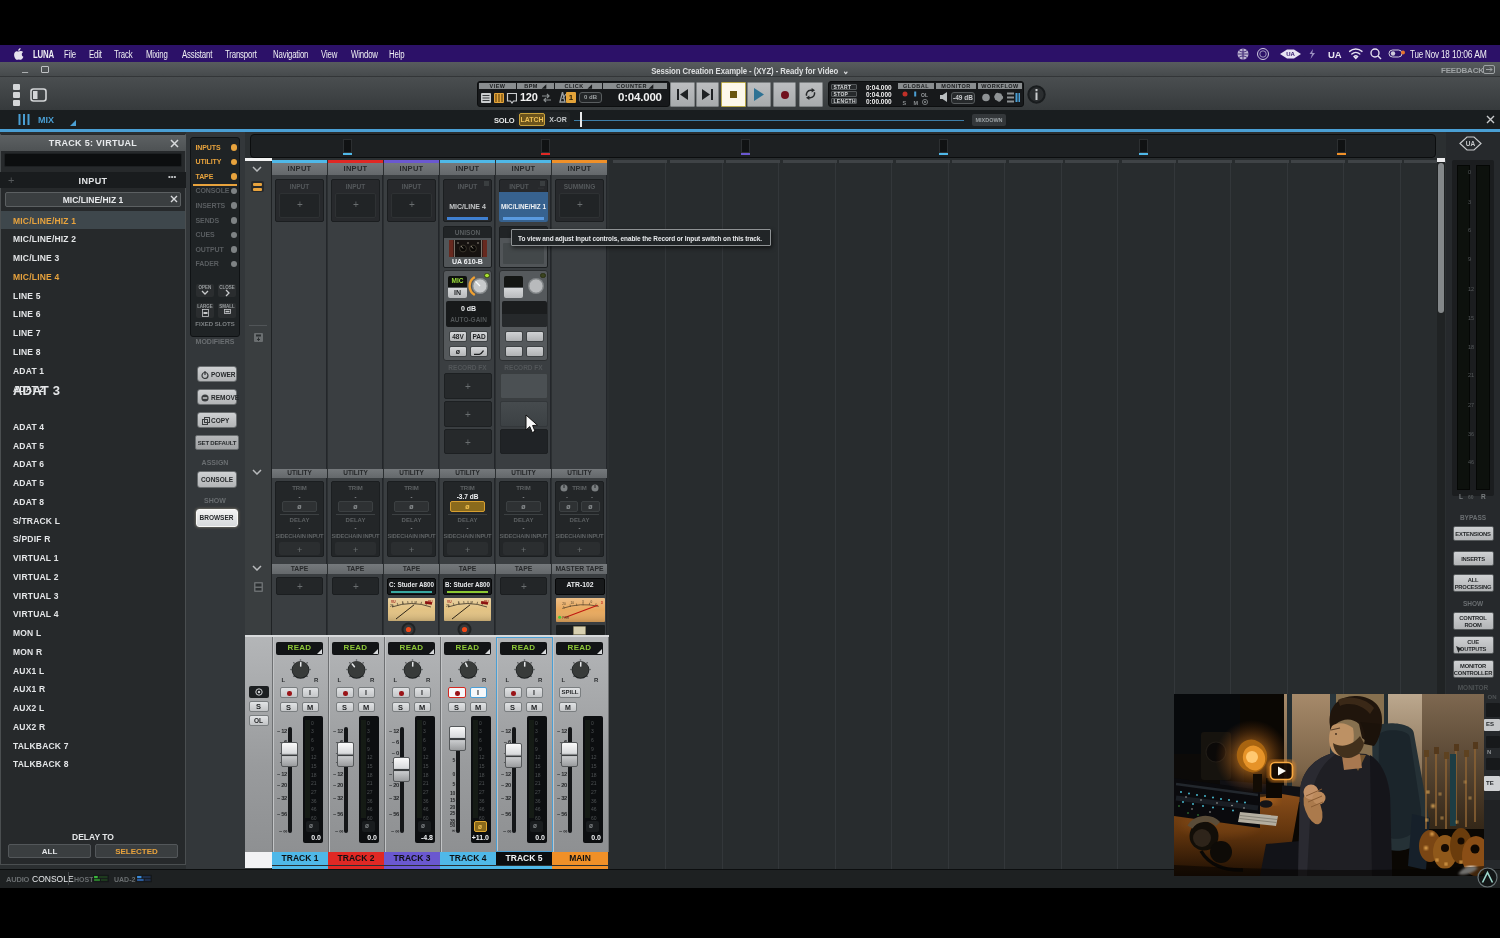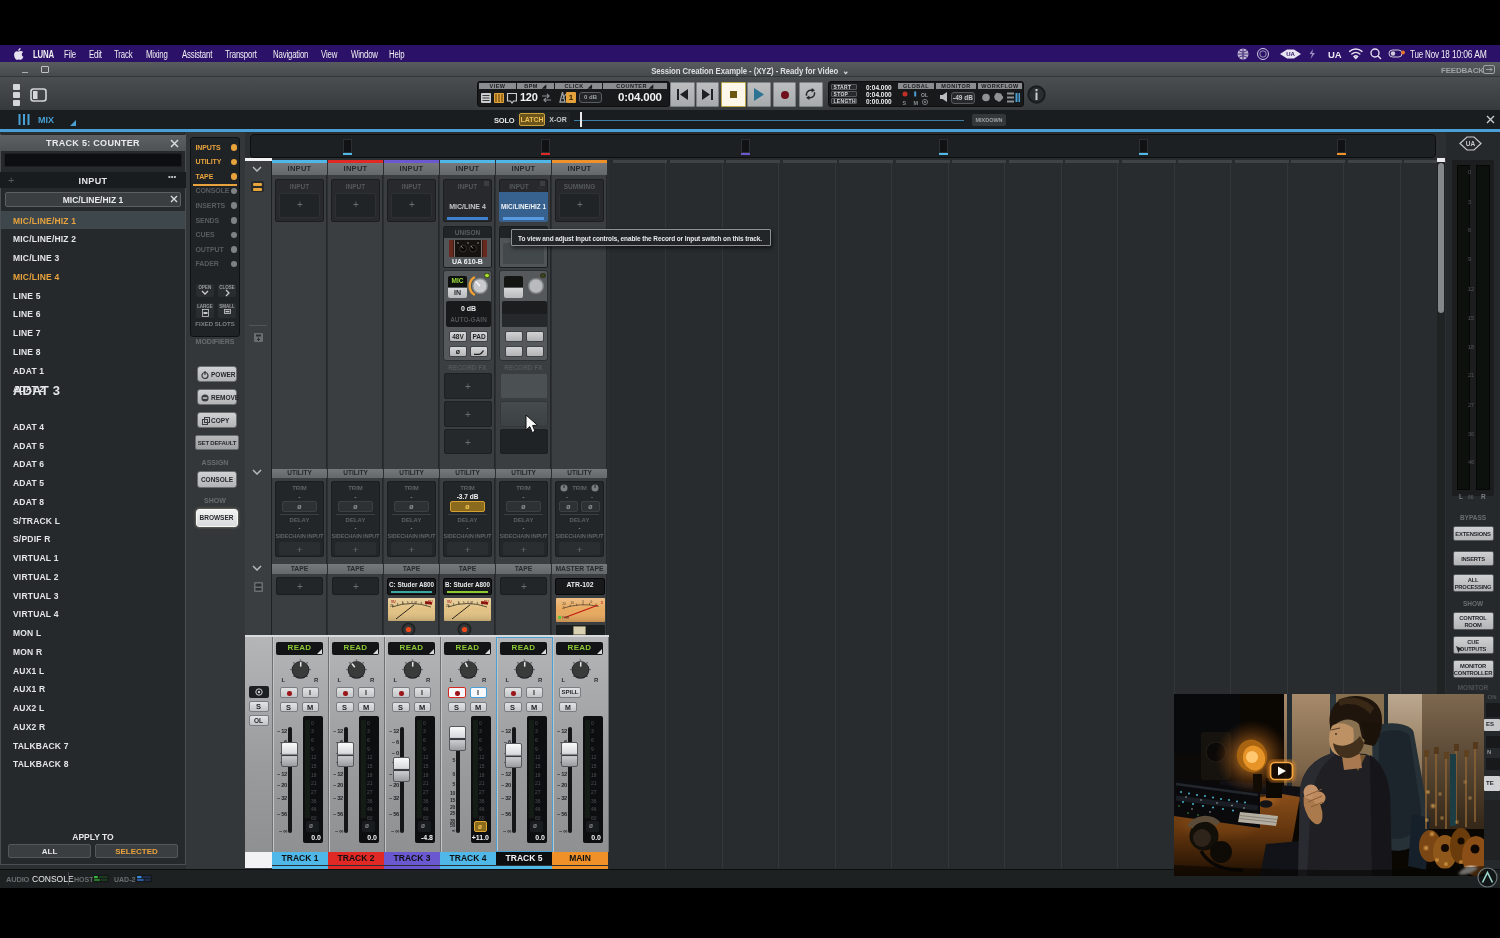--- a/index.html
+++ b/index.html
@@ -186,21 +186,21 @@
 <div class="a" style="left:972px;top:113.5px;width:34px;height:12px;background:#33373a;border-radius:2px">
       <div class="tx b c" style="width:34px;font-size:5.5px;line-height:12px;color:#9aa0a3">MIXDOWN</div>
     </div>
 <svg class="a" style="left:1486px;top:115px" width="9" height="9" viewBox="0 0 9 9">
       <path d="M1 1l7 7M8 1L1 8" stroke="#c8cacc" stroke-width="1.4"></path>
     </svg>
 <div class="a" style="left:0px;top:129px;width:1500px;height:2.5px;background:#4a9fd4"></div>
 <div class="a" style="left:0px;top:131.5px;width:1500px;height:737.5px;background:#2b2f31"></div>
 <div class="a" style="left:0px;top:134px;width:186px;height:731px;background:#26292b;border:1px solid #4a4e50;border-top:none"></div>
 <div class="a" style="left:0px;top:135px;width:186px;height:16px;background:linear-gradient(#5d6163,#4e5254)"></div>
-<div class="tx b c" style="left:0px;top:138px;width:186px;color:#e8eaec;font-size:9px;letter-spacing:.3px">TRACK 5: COUNTER</div>
+<div class="tx b c" style="left:0px;top:138px;width:186px;color:#e8eaec;font-size:9px;letter-spacing:.3px">TRACK 5: VIRTUAL</div>
 <svg class="a" style="left:170px;top:139px" width="9" height="9" viewBox="0 0 9 9">
       <path d="M1 1l7 7M8 1L1 8" stroke="#d8dadc" stroke-width="1.5"></path>
     </svg>
 <div class="a" style="left:4px;top:153px;width:178px;height:14px;background:#0c0e0f;border-radius:2px;border:1px solid #1d2022"></div>
 <div class="a" style="left:0px;top:172px;width:186px;height:16px;background:#191c1e"></div>
 <div class="tx" style="left:8px;top:176px;color:#55595b;font-size:11px;line-height:9px">+</div>
 <div class="tx b c" style="left:0px;top:176px;width:186px;color:#e4e6e8;font-size:9px;letter-spacing:.4px">INPUT</div>
 <div class="tx" style="left:168px;top:172px;color:#c8cacc;font-size:8px">•••</div>
 <div class="a" style="left:5px;top:192px;width:176px;height:15px;background:#3a3e40;border:1px solid #5c6062;border-radius:2px"></div>
 <div class="tx b c" style="left:0px;top:195px;width:186px;color:#e8eaec;font-size:8.5px">MIC/LINE/HIZ 1</div>
@@ -231,21 +231,21 @@
 <div class="tx b" style="left:13px;top:590.7px;color:#e4e6e8;font-size:8.5px;letter-spacing:.2px">VIRTUAL 3</div>
 <div class="tx b" style="left:13px;top:609.45px;color:#e4e6e8;font-size:8.5px;letter-spacing:.2px">VIRTUAL 4</div>
 <div class="tx b" style="left:13px;top:628.2px;color:#e4e6e8;font-size:8.5px;letter-spacing:.2px">MON L</div>
 <div class="tx b" style="left:13px;top:646.95px;color:#e4e6e8;font-size:8.5px;letter-spacing:.2px">MON R</div>
 <div class="tx b" style="left:13px;top:665.7px;color:#e4e6e8;font-size:8.5px;letter-spacing:.2px">AUX1 L</div>
 <div class="tx b" style="left:13px;top:684.45px;color:#e4e6e8;font-size:8.5px;letter-spacing:.2px">AUX1 R</div>
 <div class="tx b" style="left:13px;top:703.2px;color:#e4e6e8;font-size:8.5px;letter-spacing:.2px">AUX2 L</div>
 <div class="tx b" style="left:13px;top:721.95px;color:#e4e6e8;font-size:8.5px;letter-spacing:.2px">AUX2 R</div>
 <div class="tx b" style="left:13px;top:740.7px;color:#e4e6e8;font-size:8.5px;letter-spacing:.2px">TALKBACK 7</div>
 <div class="tx b" style="left:13px;top:759.45px;color:#e4e6e8;font-size:8.5px;letter-spacing:.2px">TALKBACK 8</div>
-<div class="tx b c" style="left:0px;top:832px;width:186px;color:#e4e6e8;font-size:8.5px">APPLY TO</div>
+<div class="tx b c" style="left:0px;top:832px;width:186px;color:#e4e6e8;font-size:8.5px">DELAY TO</div>
 <div class="a" style="left:8px;top:844px;width:83px;height:14px;background:#3a3e40;border:1px solid #53575a;border-radius:2px">
       <div class="tx b c" style="width:81px;font-size:8px;line-height:13px;color:#e4e6e8">ALL</div>
     </div>
 <div class="a" style="left:95px;top:844px;width:83px;height:14px;background:#3a3e40;border:1px solid #53575a;border-radius:2px">
       <div class="tx b c" style="width:81px;font-size:8px;line-height:13px;color:#e8a33d">SELECTED</div>
     </div>
 <div class="a" style="left:186px;top:131.5px;width:59px;height:737.5px;background:#33373a"></div>
 <div class="a" style="left:190px;top:137px;width:50px;height:200px;background:#1f2325;border:1px solid #0f1214;border-radius:3px"></div>
 <div class="tx b" style="left:195.5px;top:143.5px;color:#e8a33d;font-size:7px;letter-spacing:-.1px">INPUTS</div>
 <div class="a" style="left:230.5px;top:144.0px;width:6.5px;height:6.5px;background:#e8a33d;border-radius:50%"></div>

